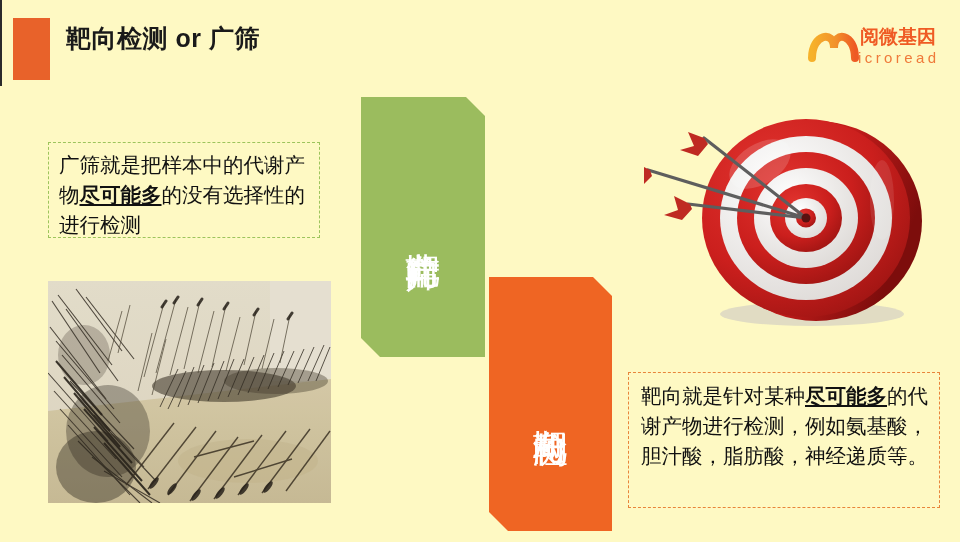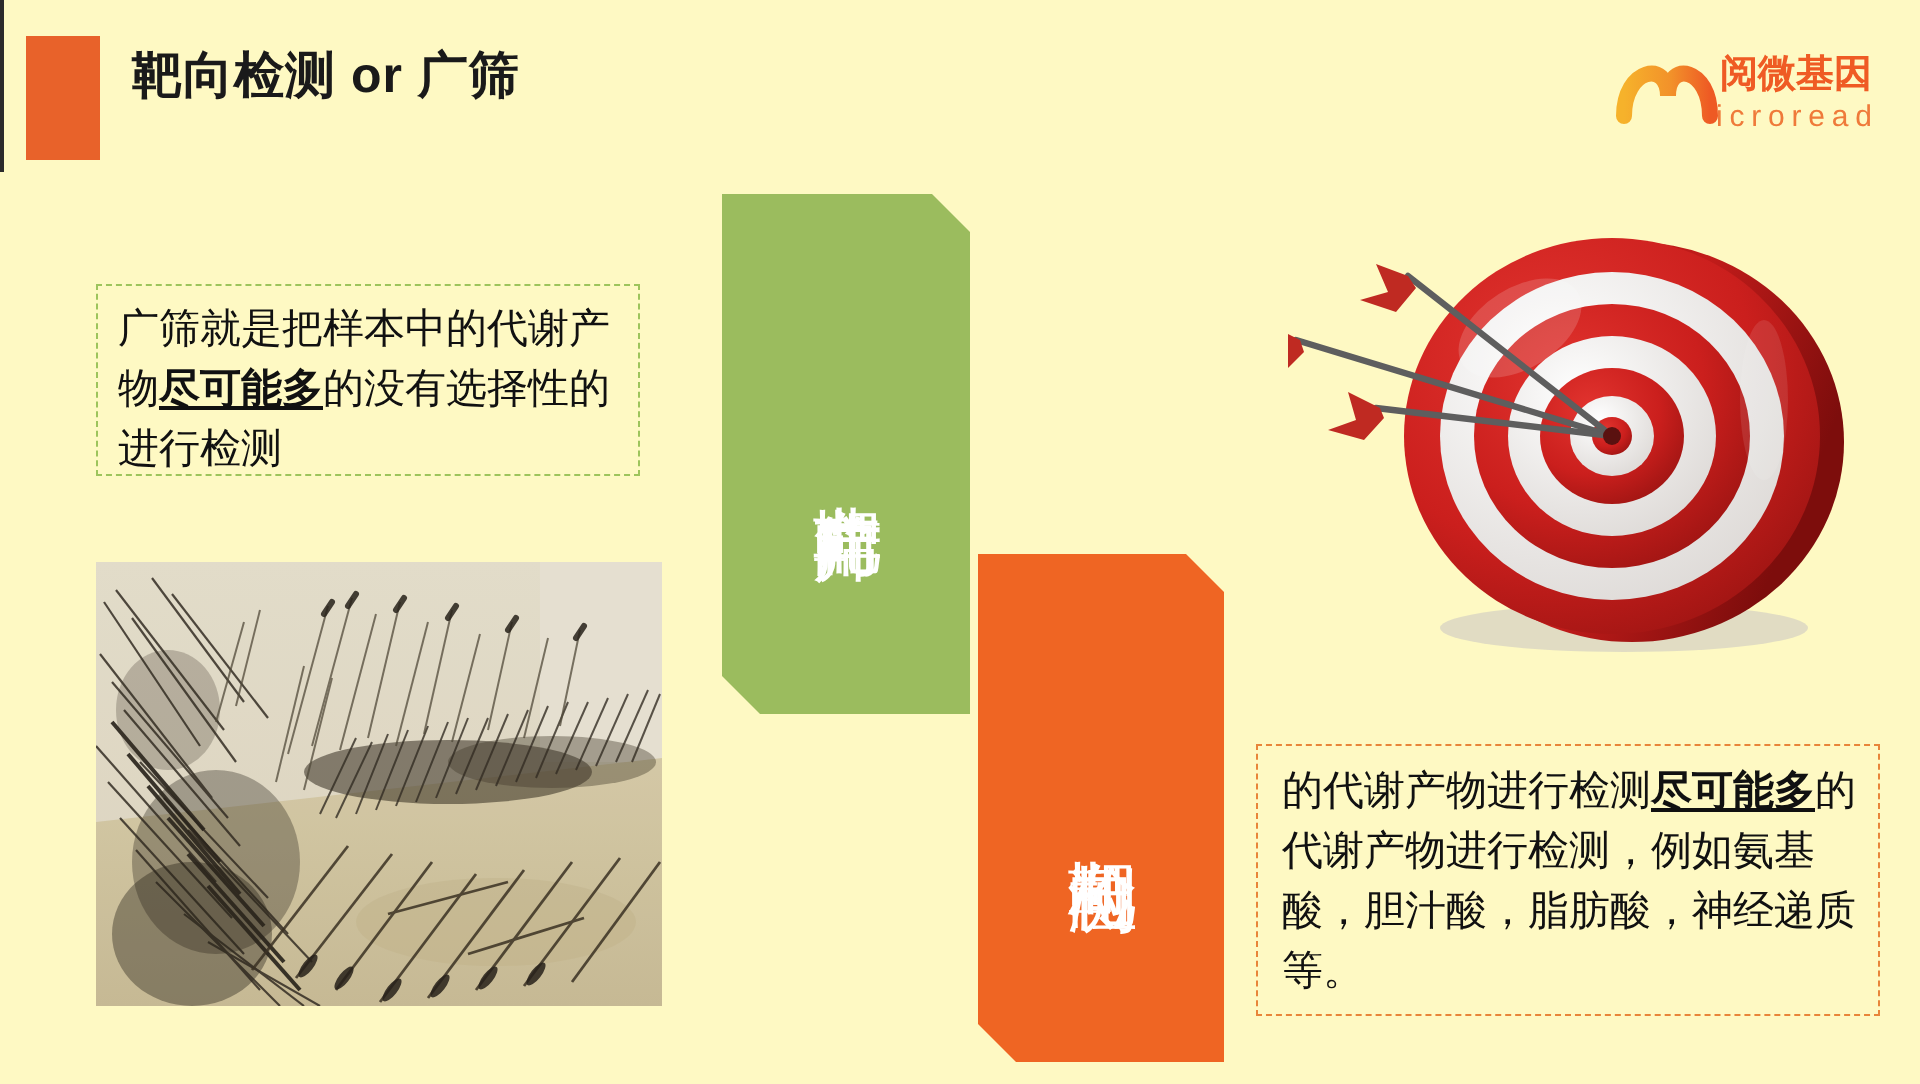--- a/index.html
+++ b/index.html
@@ -185,21 +185,21 @@
 
       <text x="50" y="45" font-family="'Liberation Sans','DejaVu Sans',sans-serif" font-size="15" letter-spacing="3.4" fill="#ef7a3a">icroread</text>
     </svg>
   </div>
 
   <div id="broad-screen-textbox">
     <div class="body-text"><span>广筛就是把样本中的代谢产物</span><span class="em-underline">尽可能多</span><span>的没有选择性的进行检测</span></div>
   </div>
 
   <div id="targeted-textbox">
-    <div class="body-text"><span>的代谢产物进行检测</span><span class="em-underline">尽可能多</span><span>的代谢产物进行检测，例如氨基酸，胆汁酸，脂肪酸，神经递质等。</span></div>
+    <div class="body-text"><span>靶向就是针对某种</span><span class="em-underline">尽可能多</span><span>的代谢产物进行检测，例如氨基酸，胆汁酸，脂肪酸，神经递质等。</span></div>
   </div>
 
   <div id="banner-nontargeted" class="banner">
     <span class="vtext">非靶向广筛</span>
   </div>
 
   <div id="banner-targeted" class="banner">
     <span class="vtext">靶向检测</span>
   </div>
 

